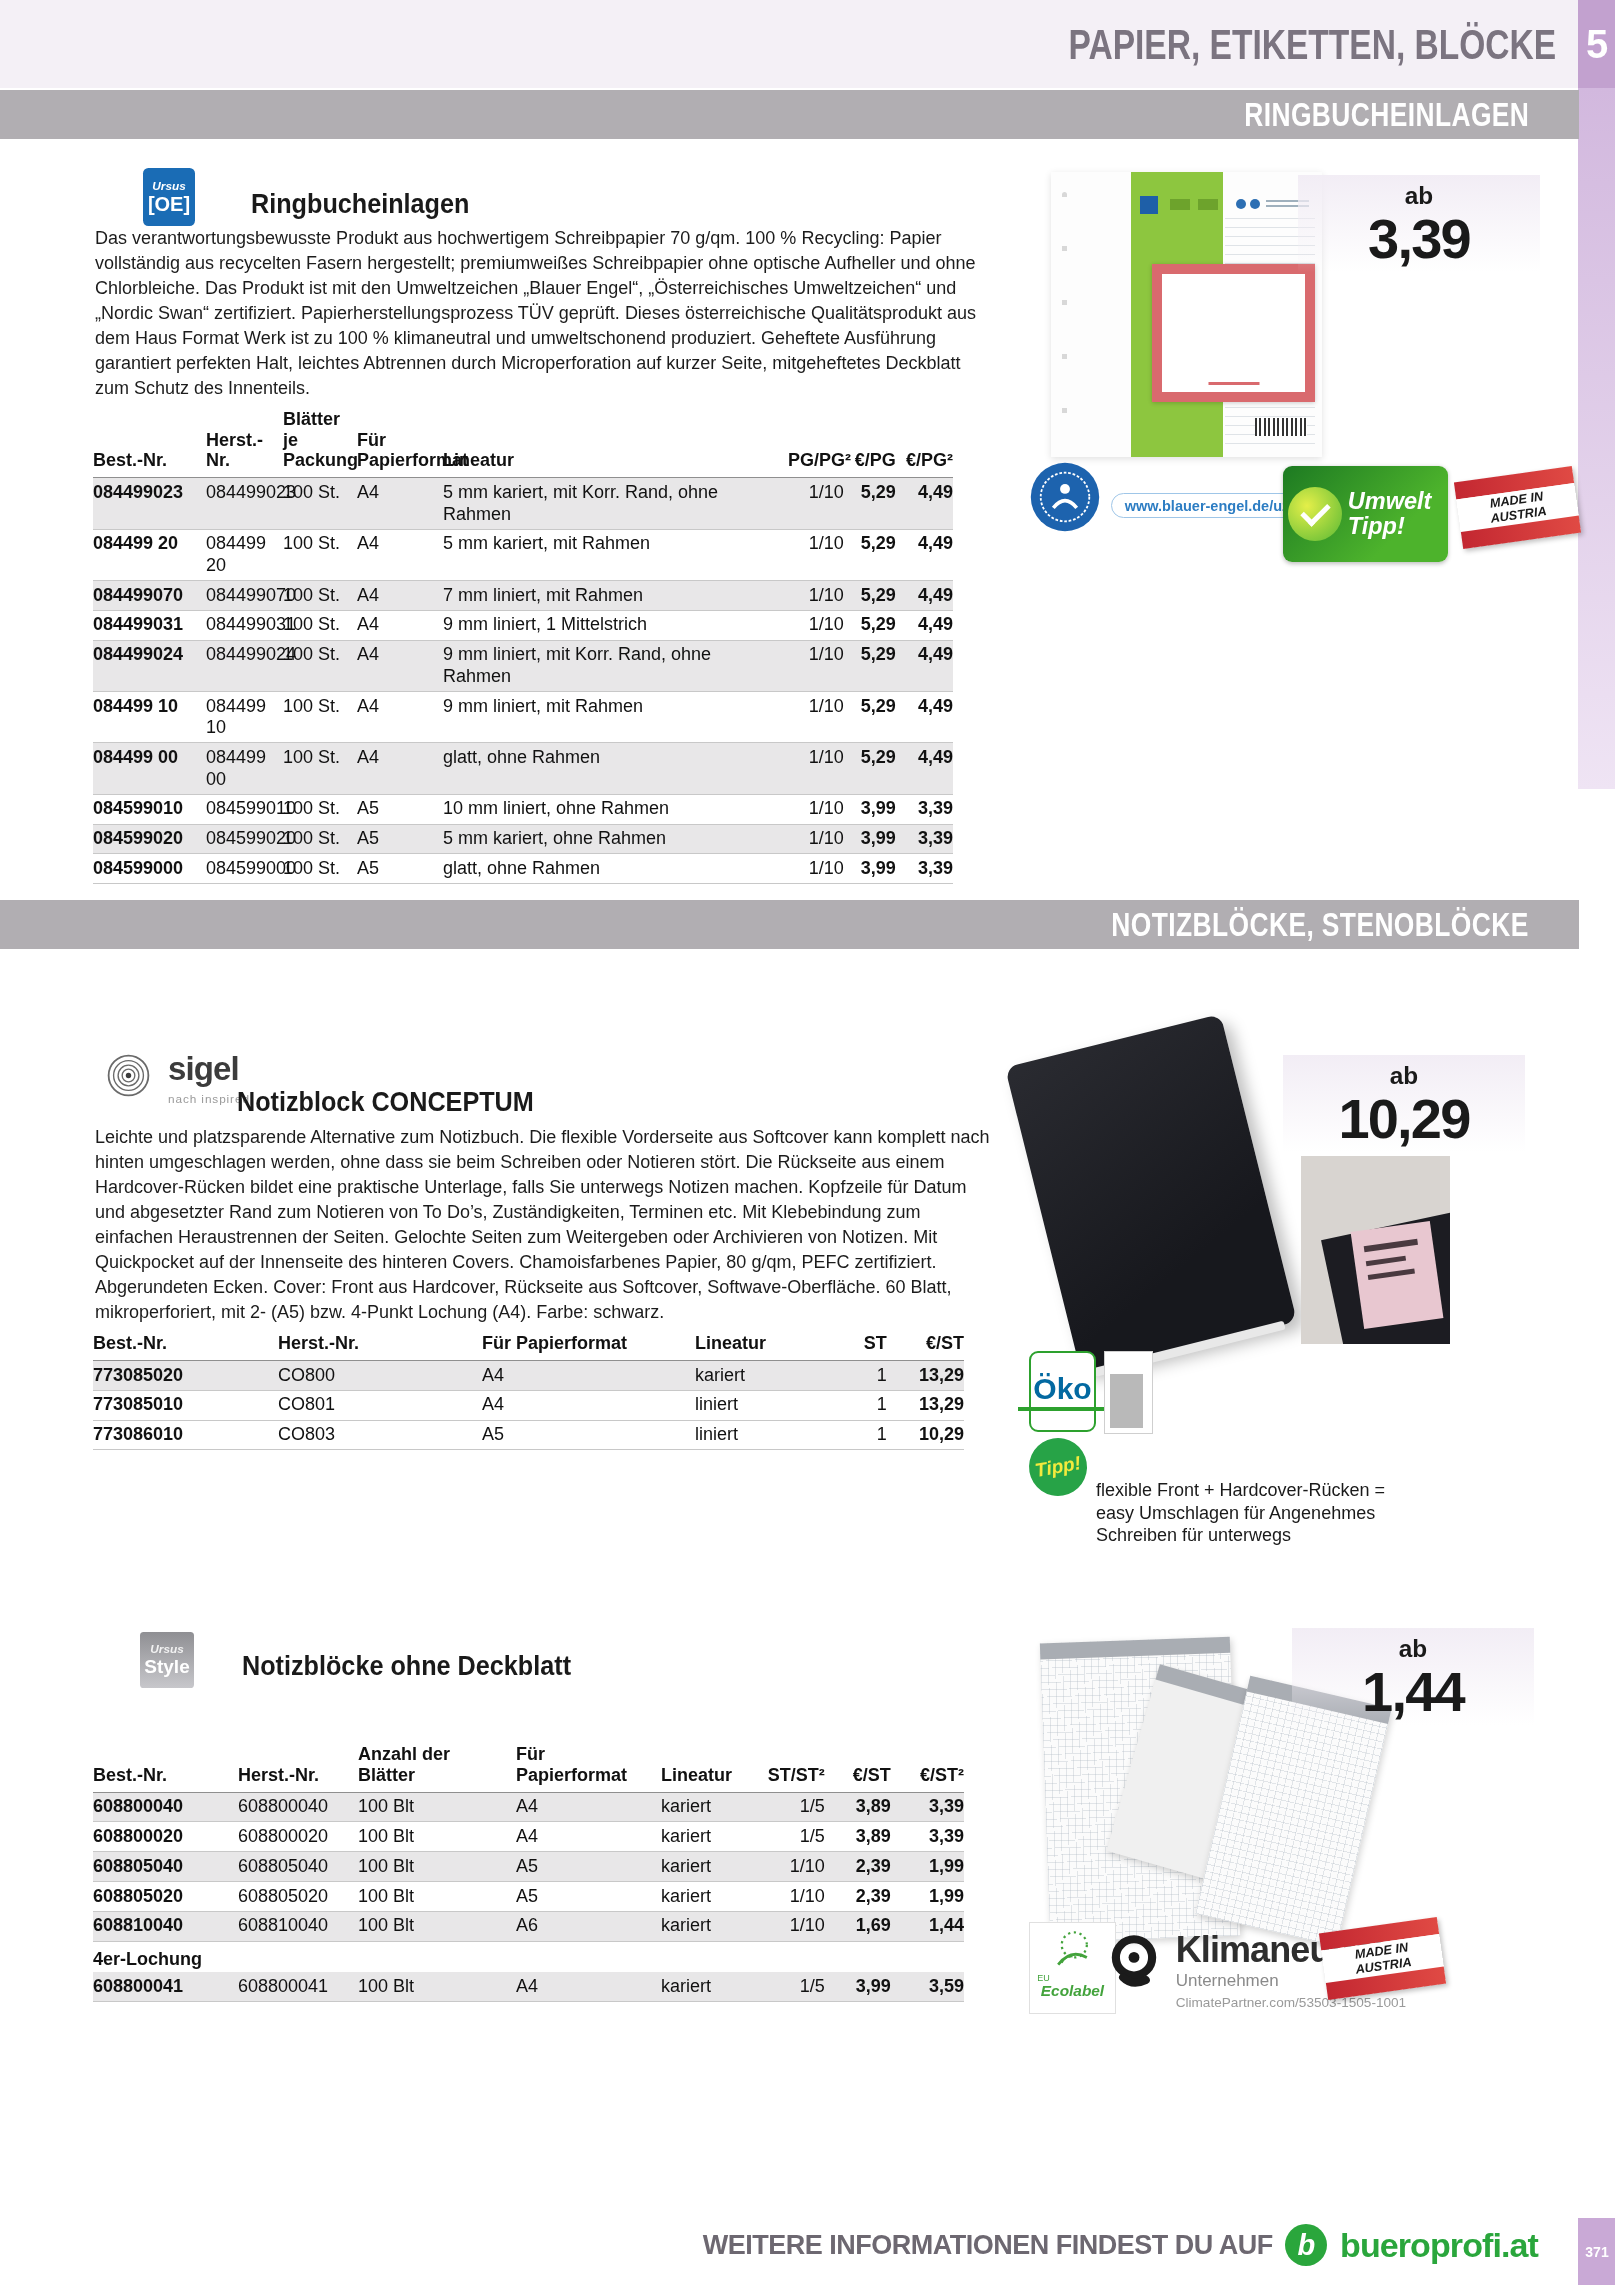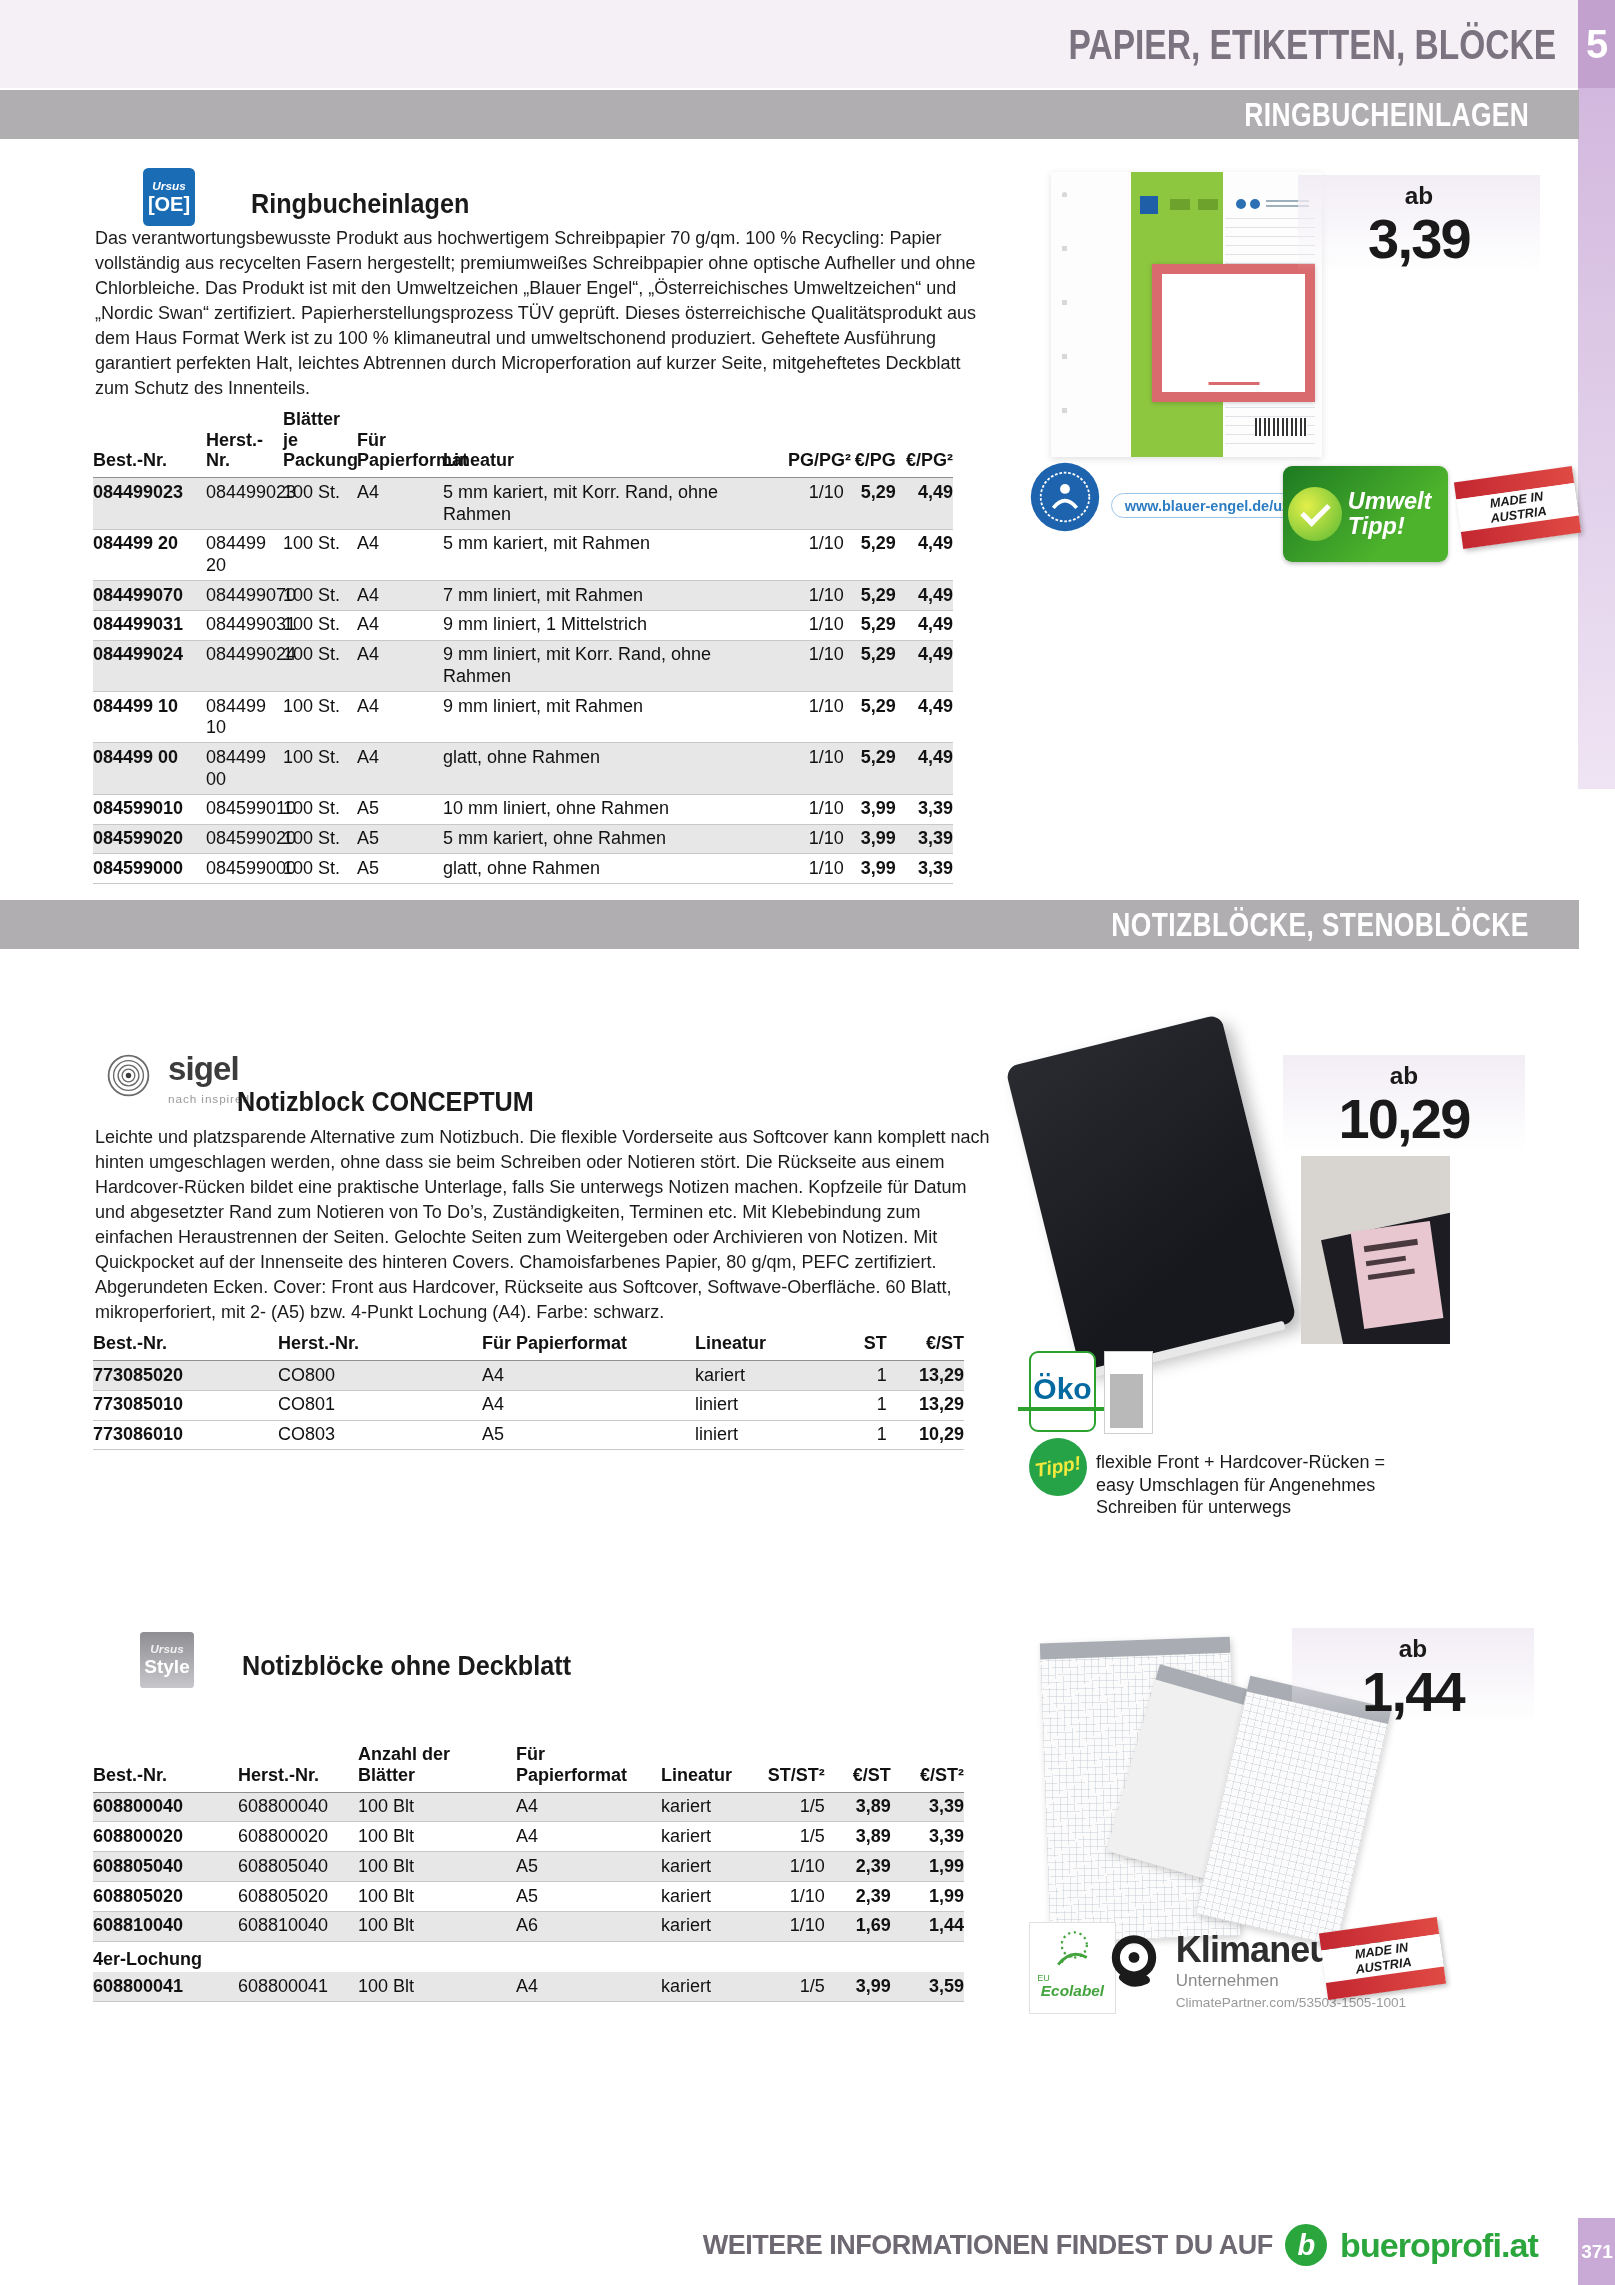--- a/index.html
+++ b/index.html
@@ -104,21 +104,21 @@
   .s2p2-card{position:absolute;right:12.7px;bottom:20px;width:80px;height:98px;background:#e8c7d0;transform:rotate(-8deg);}
   .s2p2-card i{position:absolute;left:11px;width:54px;height:5.4px;background:#4a3a40;}
   .oko{position:absolute;width:67px;height:81px;background:#fff;border:2.7px solid #2da12e;border-radius:9px;
         display:flex;align-items:center;justify-content:center;box-sizing:border-box;}
   .oko-text{color:#0369a1;font-weight:700;font-size:30px;border-bottom:4.5px solid #2da12e;line-height:1.15;padding:0 15px;}
   .oko-paper{position:absolute;width:47px;height:81px;background:#fff;border:0.9px solid #cfcfcf;}
   .oko-paper::after{content:"";position:absolute;left:5.4px;top:22px;width:33px;height:54px;background:#b9b9b9;}
   .tipp{position:absolute;width:58px;height:58px;border-radius:50%;background:#27a347;
         display:flex;align-items:center;justify-content:center;transform:rotate(-10deg);}
   .tipp-text{color:#f4ea3d;font-weight:700;font-style:italic;font-size:19px;}
-  .tip-desc{position:absolute;font-size:18px;line-height:22.6px;width:326px;}
+  .tip-desc{position:absolute;font-size:18px;line-height:22.6px;width:326px;margin-top:28px;}
 
   
   .s3-photo{position:absolute;left:1045px;top:1626px;width:317px;height:344px;}
   .pad{position:absolute;background-color:#fbfbfb;box-shadow:1.8px 2.7px 7.2px rgba(0,0,0,.18);
         background-image:repeating-linear-gradient(0deg,rgba(176,186,196,.35) 0 0.9px,transparent 0.9px 7.2px),
                          repeating-linear-gradient(90deg,rgba(176,186,196,.35) 0 0.9px,transparent 0.9px 7.2px);}
   .pad .pad-top{position:absolute;top:0;left:0;right:0;height:16.3px;background:#a9adb3;}
   .pad1{left:0;top:13.6px;width:190px;height:299px;transform:rotate(-2deg);}
   .pad2{left:86px;top:50px;width:113px;height:194px;transform:rotate(16deg);background-image:none;background-color:#f0f0f0;}
   .pad3{left:176px;top:63px;width:145px;height:244px;transform:rotate(13deg);}
@@ -132,21 +132,21 @@
   .klima-sub{font-size:17px;color:#8a8a8a;margin-top:2.7px;}
   .klima-url{font-size:13.6px;color:#9a9a9a;margin-top:4.5px;}
 
   
   .footer{position:absolute;right:78px;top:2224px;display:flex;align-items:center;gap:12.7px;}
   .footer-text{font-size:27px;font-weight:700;color:#6d6871;letter-spacing:-0.5px;white-space:nowrap;}
   .bp-circle{width:42px;height:42px;border-radius:50%;background:#2aa63c;color:#fff;display:flex;
         align-items:center;justify-content:center;font-size:29px;font-weight:700;font-style:italic;flex:0 0 auto;}
   .bp-site{font-size:34px;font-weight:700;color:#2aa63c;letter-spacing:-0.9px;white-space:nowrap;}
   .page-num{position:absolute;right:0;top:2218px;width:38px;height:67px;background:#c9a9d6;color:#fff;
-        display:flex;align-items:center;justify-content:center;font-size:19px;font-weight:700;}
+        display:flex;align-items:center;justify-content:center;font-size:14px;font-weight:700;}
 </style>
 </head>
 <body>
 
 <div class="page">
 
   <div class="page-header">
     <div class="chapter-title">PAPIER, ETIKETTEN, BLÖCKE</div>
   </div>
   <div class="chapter-tab">5</div>

